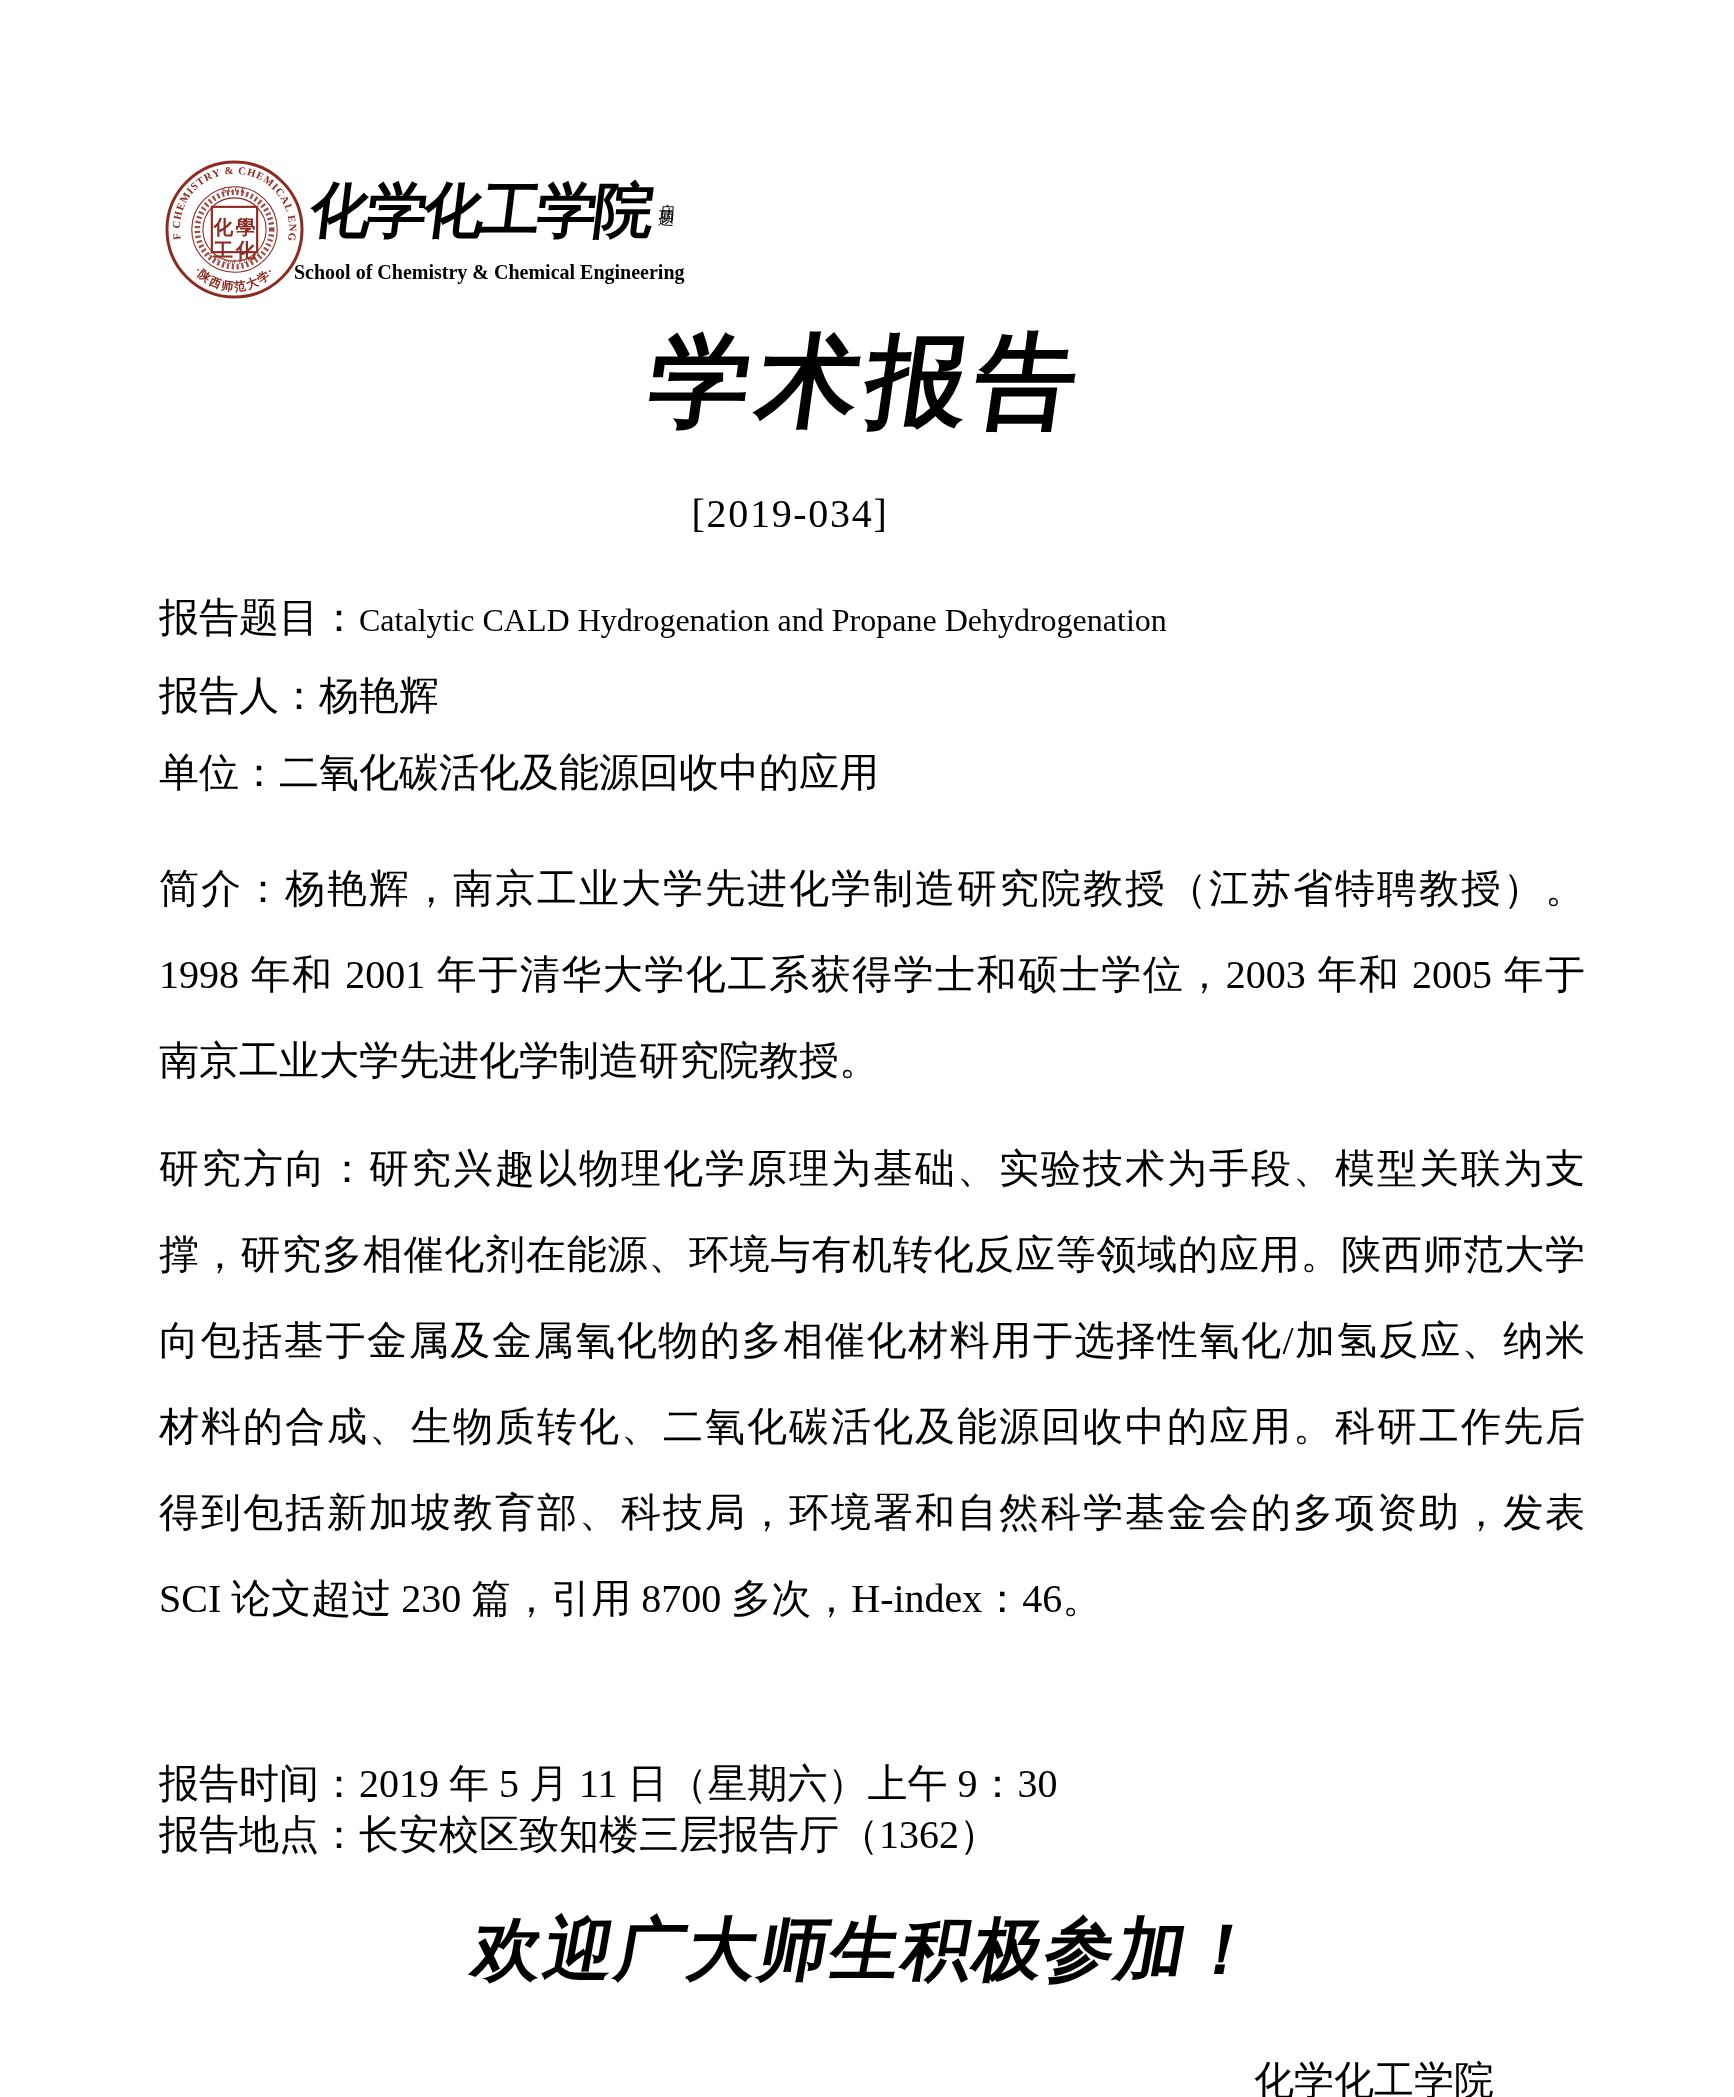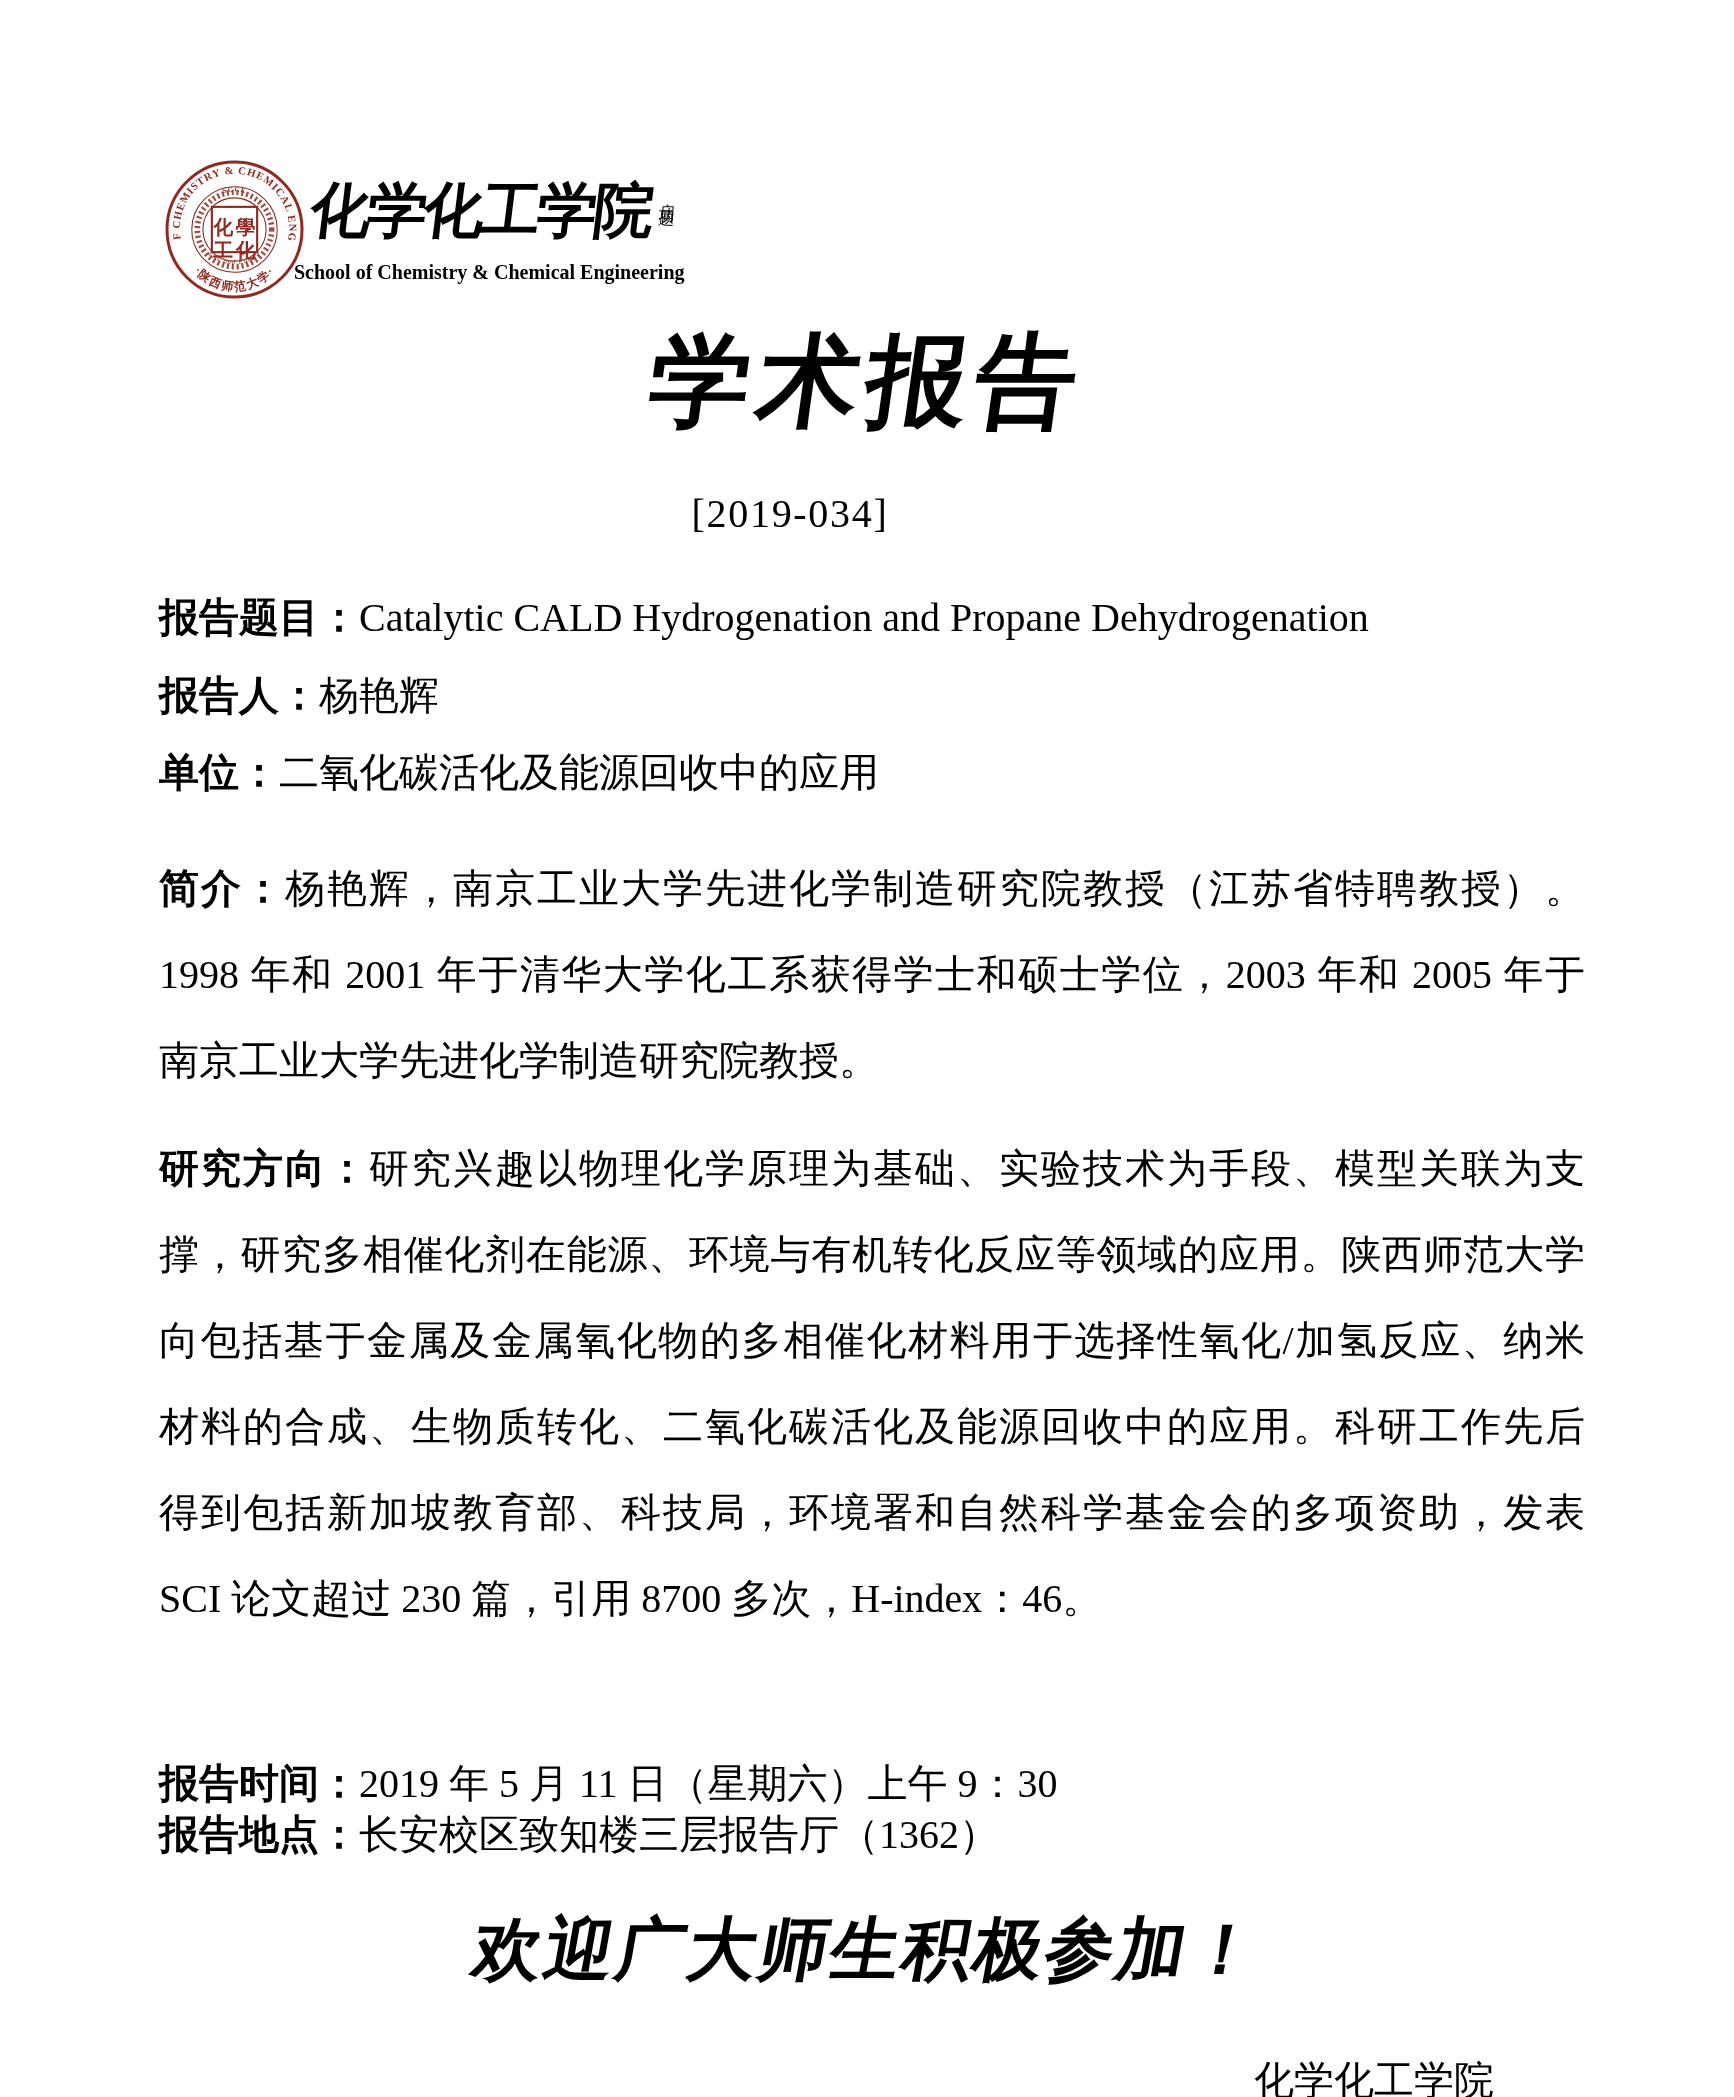--- a/index.html
+++ b/index.html
@@ -20,22 +20,22 @@
   .main-title{position:absolute;left:0;top:315px;width:1734px;text-align:center;
               font-size:101px;font-weight:900;letter-spacing:7.6px;white-space:nowrap;
               transform:skewX(-8deg);font-family:"DejaVu Serif","Liberation Serif",serif;}
   .issue{position:absolute;left:0;top:490px;width:1580px;text-align:center;
          font-size:40px;letter-spacing:1.7px;}
 
   
   .content{position:absolute;left:159px;top:0;width:1426px;}
   .pline{position:absolute;left:0;width:1426px;font-size:40px;line-height:1.28;white-space:normal;}
   .pline.j{text-align:justify;text-align-last:justify;}
-  .lbl{font-weight:bold;}
-  .latin-lg{font-size:40px;margin-top:40px;}
+  .lbl{font-weight:normal;}
+  .latin-lg{font-size:32px;margin-top:40px;}
 
   
   .slogan{position:absolute;left:0;top:1904px;width:1734px;text-align:center;
           font-size:69px;font-weight:900;letter-spacing:2.5px;white-space:nowrap;
           transform:skewX(-10deg);font-family:"DejaVu Serif","Liberation Serif",serif;}
   .footer-org{position:absolute;left:1133px;top:2053px;width:482px;text-align:center;font-size:40px;}
 
   
   .seal text{fill:#8e2a21;}
 </style>

